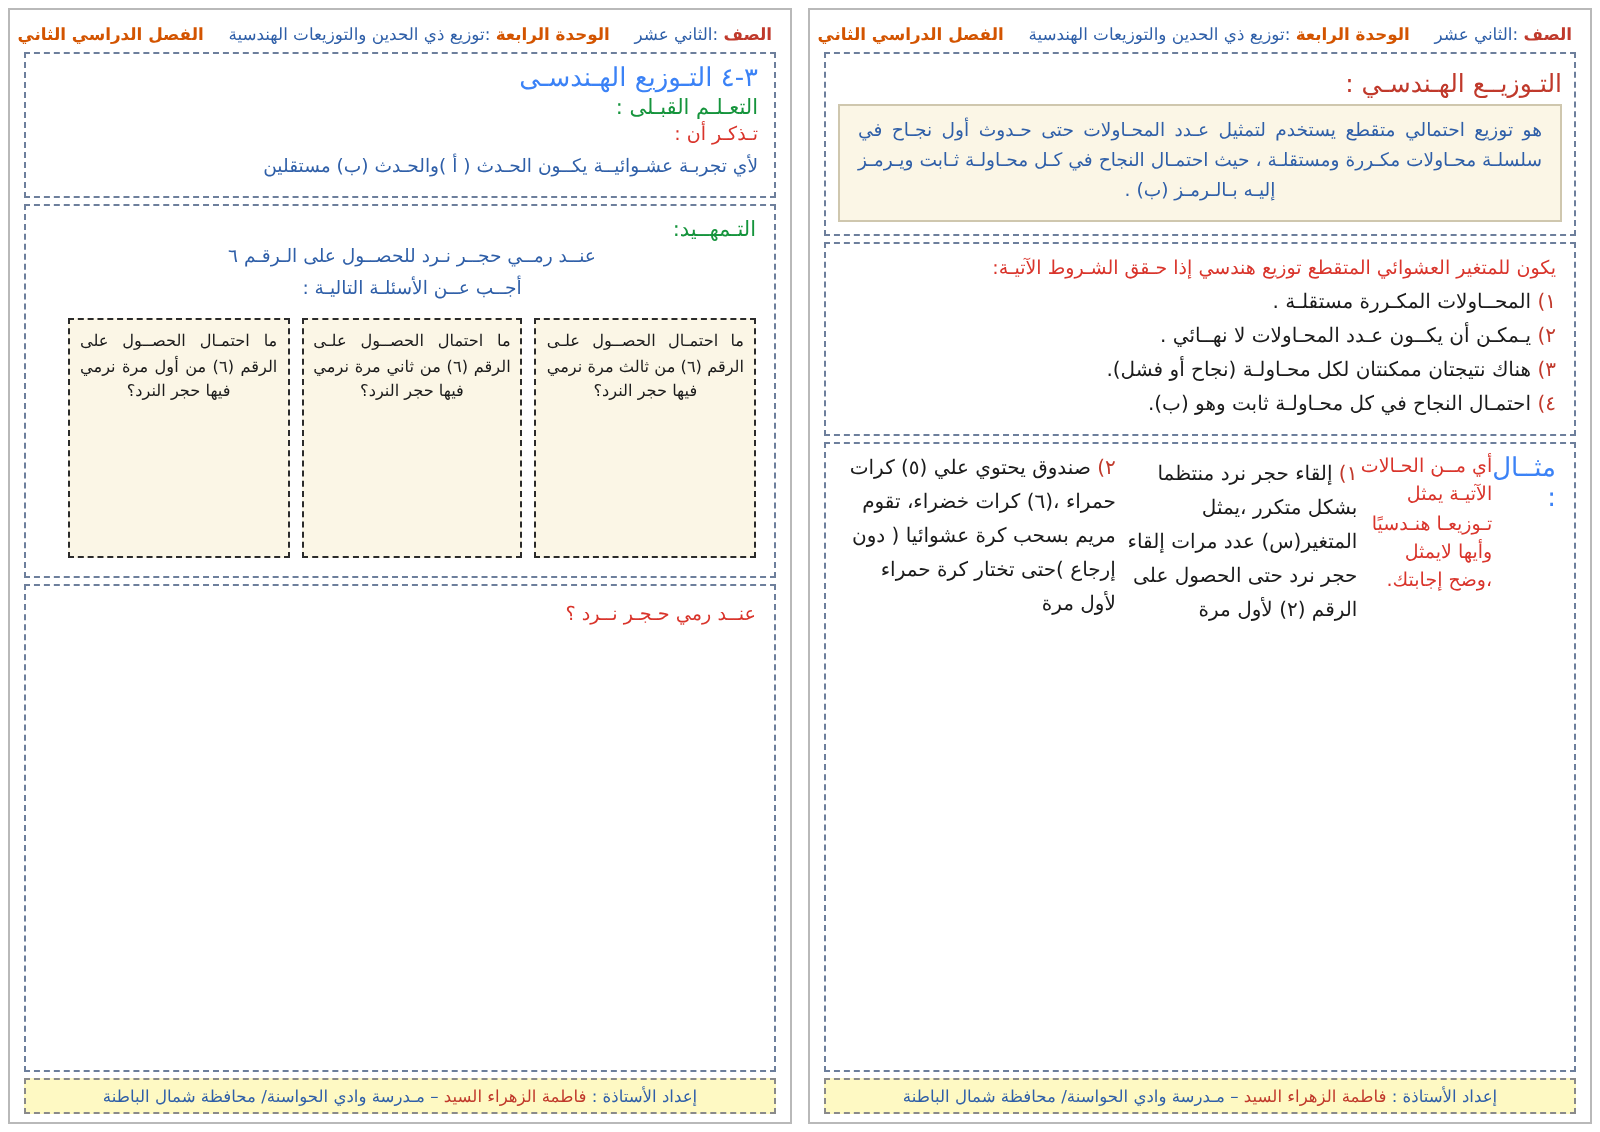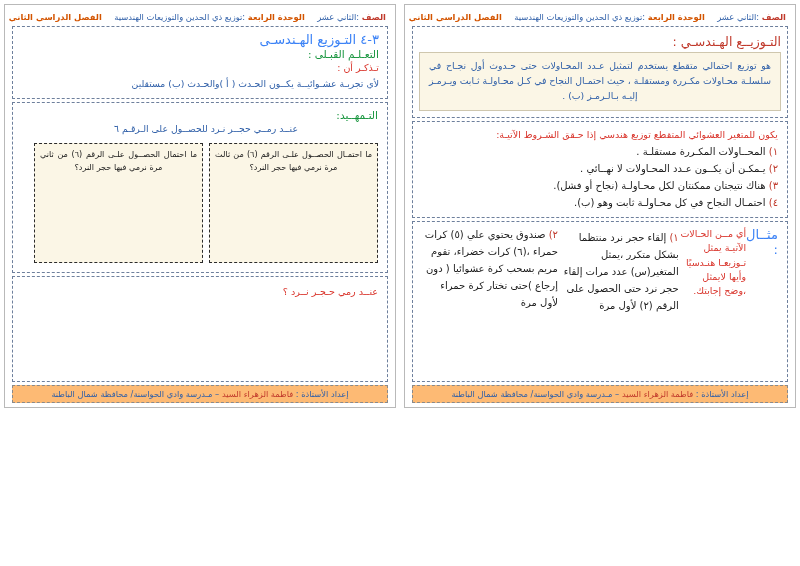--- a/index.html
+++ b/index.html
@@ -21,21 +21,21 @@
     box-sizing: border-box;
     background: #ffffff;
   }
   .page {
     position: relative;
     box-sizing: border-box;
     background: #ffffff;
     border: 1px solid #b9b9b9;
     margin: 4px;
     width: 392px;
-    height: 404px;
+    height: 558px;
     padding: 6px 7px 4px 7px;
     display: flex;
     flex-direction: column;
   }
   .page-header {
     direction: rtl;
     text-align: center;
     font-size: 8.4px;
     line-height: 1.35;
     white-space: nowrap;
@@ -174,21 +174,21 @@
   .footer {
     border: 1px dashed #8a8a8a;
     border-top-style: dashed;
     box-sizing: border-box;
     margin-top: 3px;
     padding: 3px 6px;
     text-align: center;
     direction: rtl;
     font-size: 8.3px;
     white-space: nowrap;
-    background: #fdba74;
+    background: #fef9c3;
   }
   .ft-blue { color: #2f5fa8; }
   .ft-red { color: #c0392b; }
   .formula {
     direction: rtl;
     text-align: center;
     font-size: 9.6px;
     color: #2f5fa8;
     margin: 3px 0 1px 0;
     letter-spacing: .3px;
@@ -283,28 +283,32 @@
       <div class="dashed-block prelearn-block">
         <div class="blk-title-blue">٣-٤ التـوزيع الهـندسـى</div>
         <div class="blk-title-green">التعـلـم القبـلى :</div>
         <div class="line-red">تـذكـر أن :</div>
         <div class="line-blue right">لأي تجربـة عشـوائيــة يكــون الحـدث ( أ )والحـدث (ب) مستقلين</div>
       </div>
 
       <div class="dashed-block intro-block">
         <div class="blk-title-green">التـمهــيد:</div>
         <div class="line-blue center">عنــد رمــي حجــر نـرد للحصــول على الـرقـم ٦</div>
+        <div class="line-blue center">أجــب عــن الأسئلـة التاليـة :</div>
 
         <div class="boxes-row">
           <div class="q-box">
             <p>ما احتمـال الحصــول علـى الرقم (٦) من ثالث مرة نرمي فيها حجر النرد؟</p>
           </div>
           <div class="q-box">
             <p>ما احتمال الحصــول علـى الرقم (٦) من ثاني مرة نرمي فيها حجر النرد؟</p>
           </div>
+          <div class="q-box">
+            <p>ما احتمـال الحصــول على الرقم (٦) من أول مرة نرمي فيها حجر النرد؟</p>
+          </div>
         </div>
       </div>
 
       <div class="dashed-block concl-block">
         <div class="line-red">عنــد رمي حـجـر نــرد ؟</div>
       </div>
 
     </div>
 
     <div class="footer">

